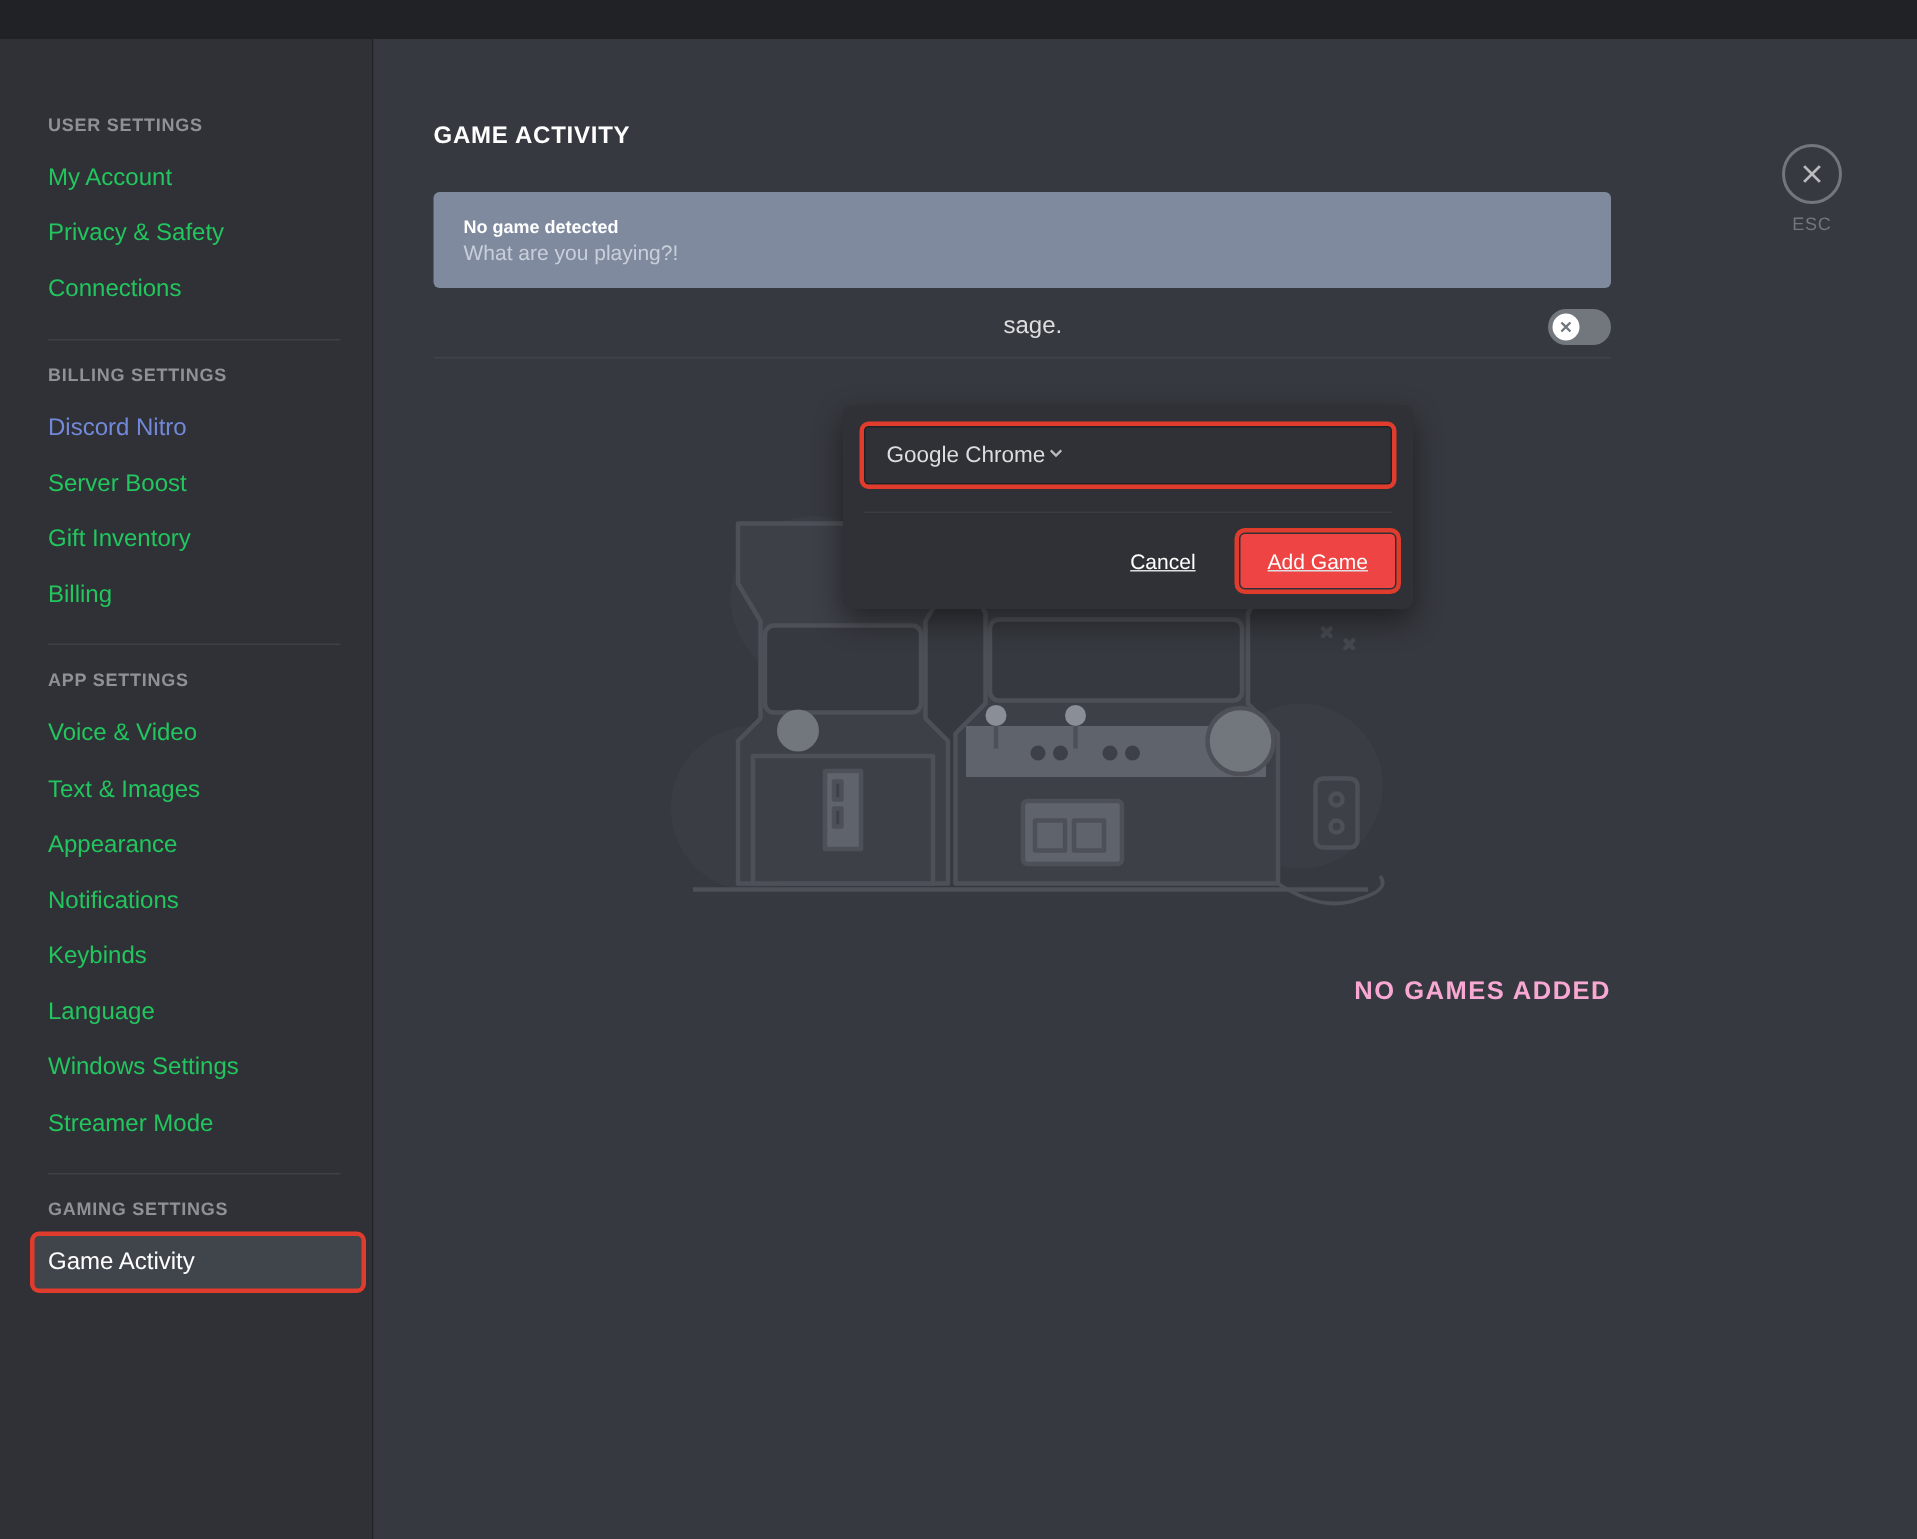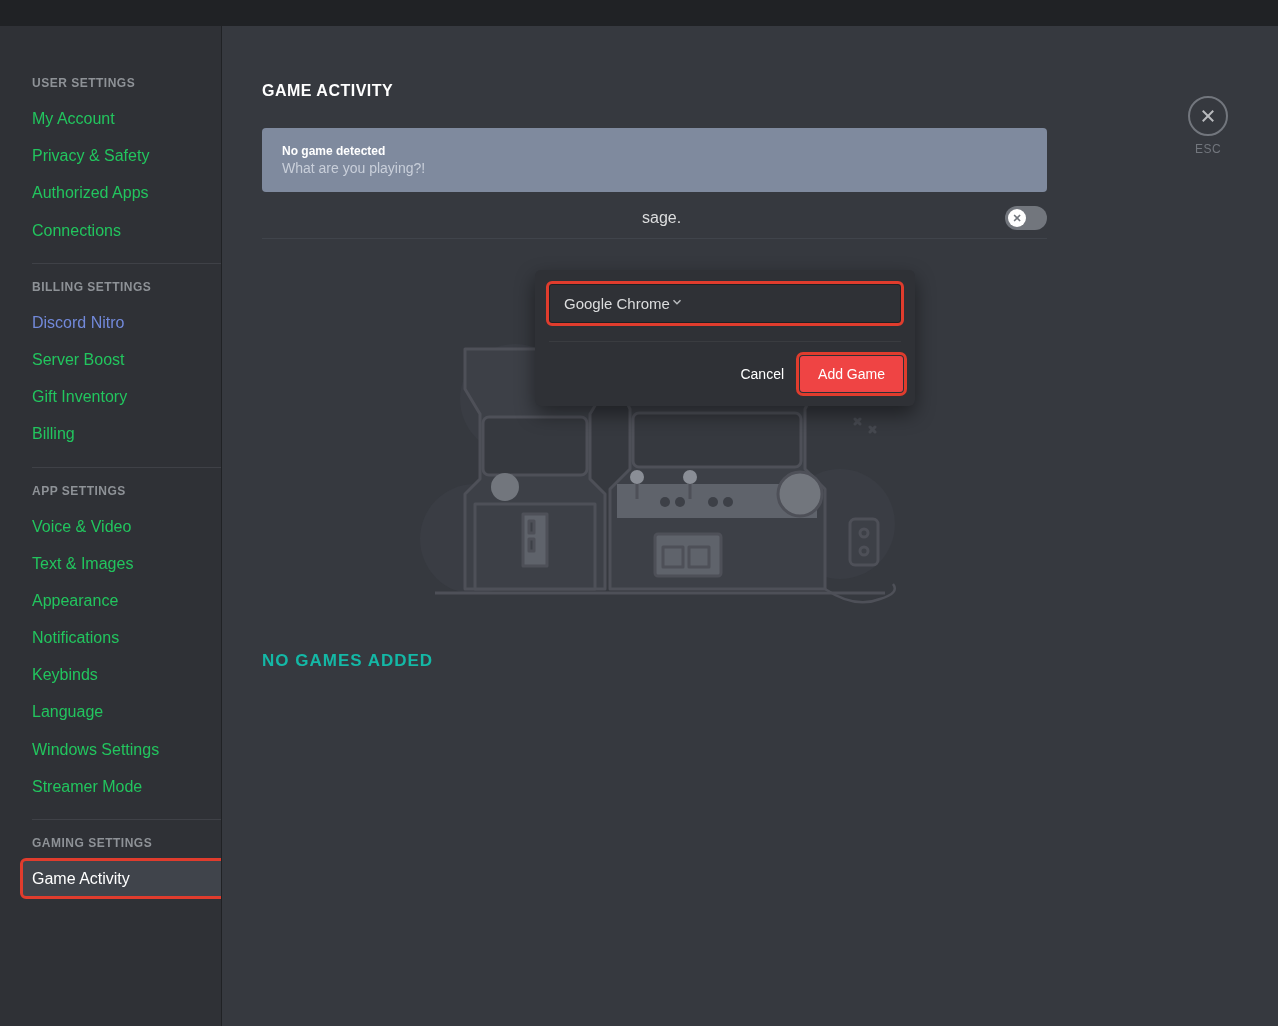--- a/index.html
+++ b/index.html
@@ -13,21 +13,21 @@
 }
 .topbar {
   height: 26px;
   background: #202225;
 }
 .layout {
   display: flex;
   height: calc(100% - 26px);
 }
 .sidebar {
-  width: 222px;
+  width: 249px;
   background: #2f3136;
   padding: 50px 12px 20px 32px;
   overflow-y: auto;
   border-right: 1px solid #202225;
   position: relative;
 }
 .sidebar::-webkit-scrollbar { width: 6px; }
 .section-heading {
   font-size: 12px;
   font-weight: 700;
@@ -129,23 +129,24 @@
 .select-text { color: #dcddde; font-size: 15px; }
 .chevron { color: #b9bbbe; font-size: 13px; }
 .popover-divider {
   height: 1px;
   background: #3a3c40;
   margin: 18px 14px 0 14px;
 }
 .popover-buttons {
   display: flex;
   justify-content: flex-end;
-  gap: 10px;
+  gap: 24px;
   padding: 14px 12px 14px 14px;
   align-items: center;
+  text-decoration: underline;
 }
 .btn-cancel {
   background: transparent;
   color: #fff;
   border: none;
   font-size: 14px;
   cursor: pointer;
   padding: 10px 6px;
 }
 .btn-add {
@@ -195,25 +196,25 @@
   background: #40444b;
   width: 785px;
   margin-top: 8px;
 }
 .empty-state {
   width: 785px;
   text-align: center;
   margin-top: 70px;
 }
 .empty-label {
-  color: #14b8a6;
+  color: #f9a8d4;
   font-weight: 700;
   font-size: 17px;
   letter-spacing: 1px;
-  text-align: left;
+  text-align: right;
   margin-top: 42px;
 }
 .close-container {
   position: absolute;
   top: 70px;
   right: 50px;
   text-align: center;
 }
 .close-btn {
   width: 40px;
@@ -239,21 +240,20 @@
 
 <div class="topbar"></div>
 
 <div class="layout">
 
   <aside class="sidebar">
 
     <div class="section-heading">USER SETTINGS</div>
     <div class="nav-item">My Account</div>
     <div class="nav-item">Privacy &amp; Safety</div>
-    <div class="nav-item">Authorized Apps</div>
     <div class="nav-item">Connections</div>
     <div class="section-divider"></div>
 
     <div class="section-heading">BILLING SETTINGS</div>
     <div class="nav-item nitro">Discord Nitro</div>
     <div class="nav-item">Server Boost</div>
     <div class="nav-item">Gift Inventory</div>
     <div class="nav-item">Billing</div>
     <div class="section-divider"></div>
 

